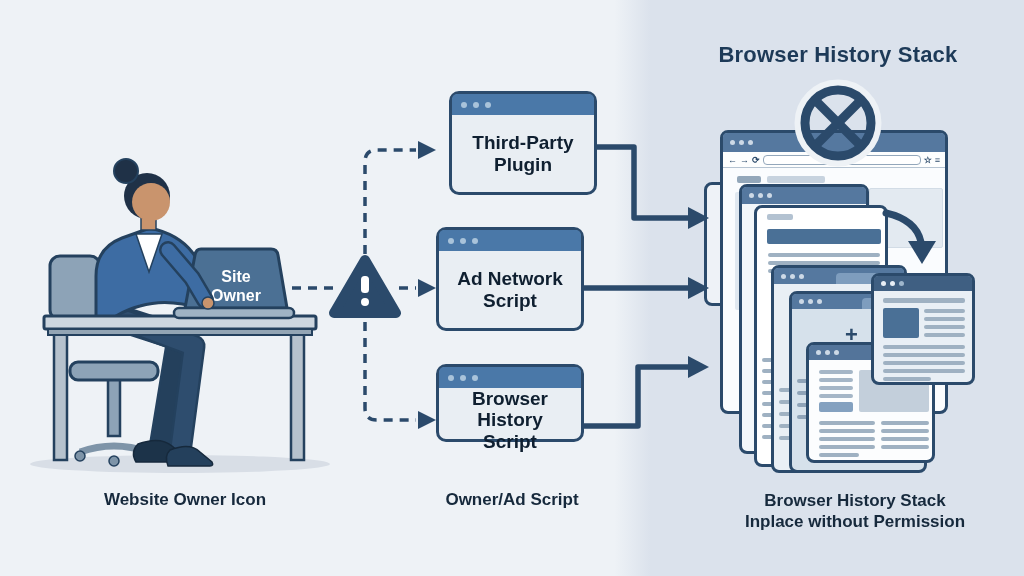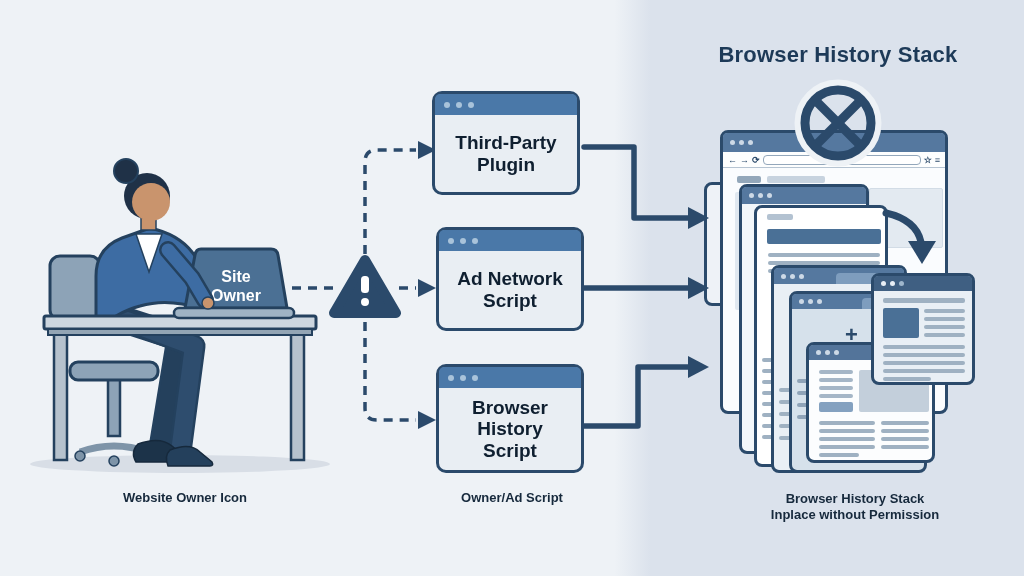--- a/index.html
+++ b/index.html
@@ -9,21 +9,21 @@
     background:linear-gradient(90deg,#eef2f6 0%,#eef2f6 60%,#dbe2ec 63.5%,#dbe2ec 100%);
   }
   .abs{position:absolute;}
   svg{display:block;}
   
   .title{
     left:666px;top:42px;width:344px;text-align:center;
     font-size:22px;font-weight:bold;color:#1d3a58;letter-spacing:.2px;
   }
   .caption{
-    font-size:13px;font-weight:bold;color:#16293c;text-align:center;
+    font-size:17px;font-weight:bold;color:#16293c;text-align:center;
     white-space:pre-line;line-height:1.22;
   }
   .cap-left{left:35px;top:490px;width:300px;}
   .cap-mid{left:362px;top:490px;width:300px;}
   .cap-right{left:688px;top:491px;width:334px;}
   .watermark{
     left:806px;top:535px;background:rgba(104,112,122,.92);border-radius:7px;
     color:#fff;font-size:16px;font-weight:bold;padding:5px 14px;letter-spacing:.3px;
   }
   
@@ -280,41 +280,41 @@
       <polygon points="688,277 709,288 688,299"></polygon>
       <polygon points="688,356 709,367 688,378"></polygon>
     </g>
     <g>
       <path d="M 365 260 L 396 313 L 334 313 Z" fill="#2b4a6b" stroke="#2b4a6b" stroke-width="10" stroke-linejoin="round"></path>
       <rect x="361" y="276" width="8" height="17" rx="3.5" fill="#ffffff"></rect>
       <circle cx="365" cy="302" r="4" fill="#ffffff"></circle>
     </g>
   </svg>
 
-  <div class="abs appbox" style="left:432px;top:91px;height:104px;">
+  <div class="abs appbox" style="left:449px;top:91px;height:104px;">
     <div class="bar">
       <span class="dot"></span>
       <span class="dot"></span>
       <span class="dot"></span>
     </div>
     <div class="lbl">Third-Party
 Plugin</div>
   </div>
 
   <div class="abs appbox" style="left:436px;top:227px;height:104px;">
     <div class="bar">
       <span class="dot"></span>
       <span class="dot"></span>
       <span class="dot"></span>
     </div>
     <div class="lbl">Ad Network
 Script</div>
   </div>
 
-  <div class="abs appbox" style="left:436px;top:364px;height:109px;">
+  <div class="abs appbox" style="left:436px;top:364px;height:78px;">
     <div class="bar">
       <span class="dot"></span>
       <span class="dot"></span>
       <span class="dot"></span>
     </div>
     <div class="lbl">Browser
 History
 Script</div>
   </div>
 

